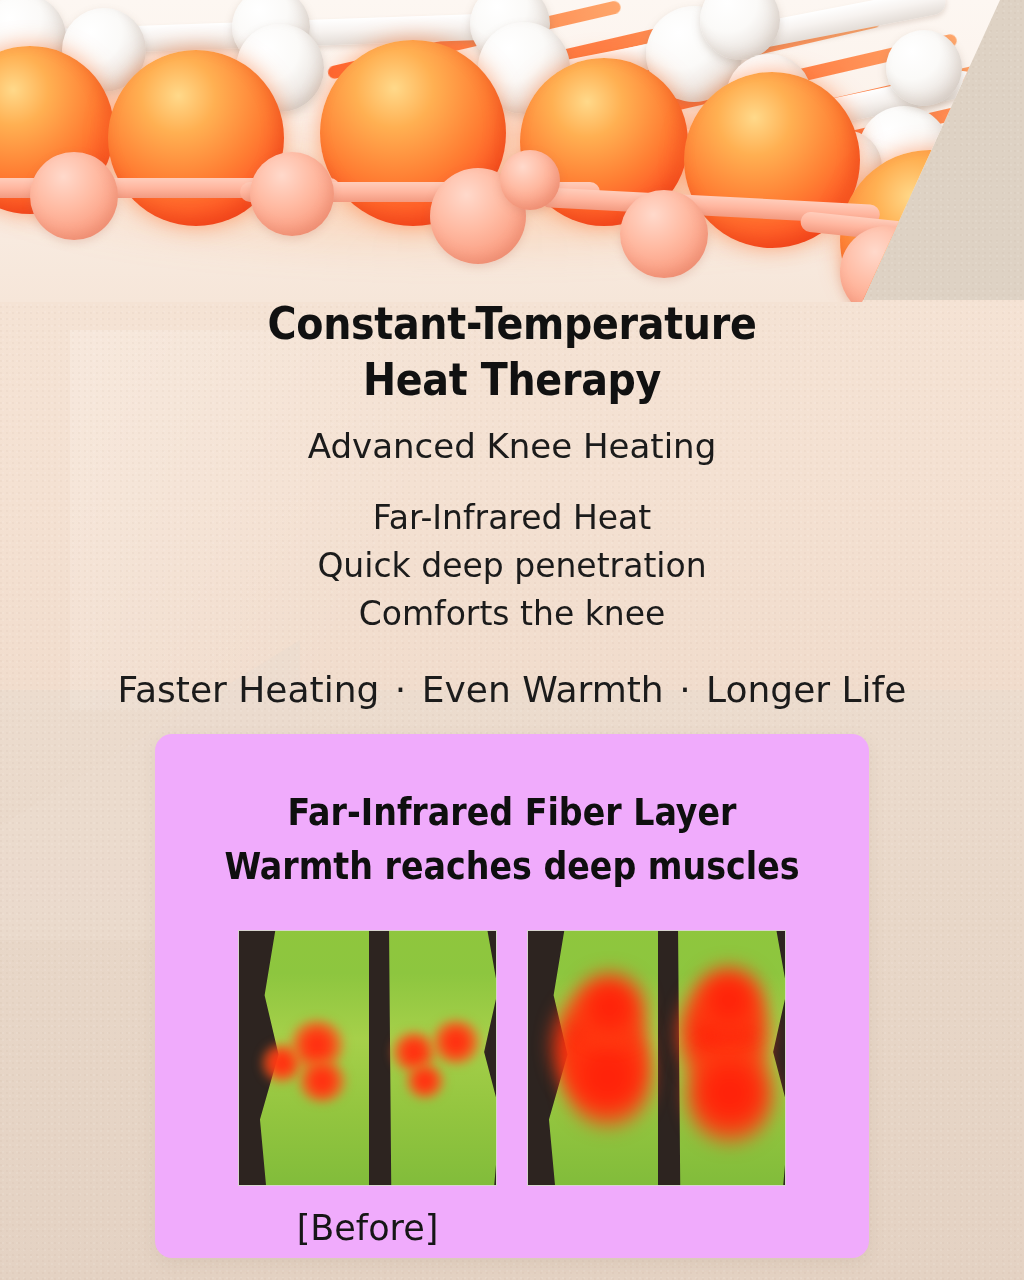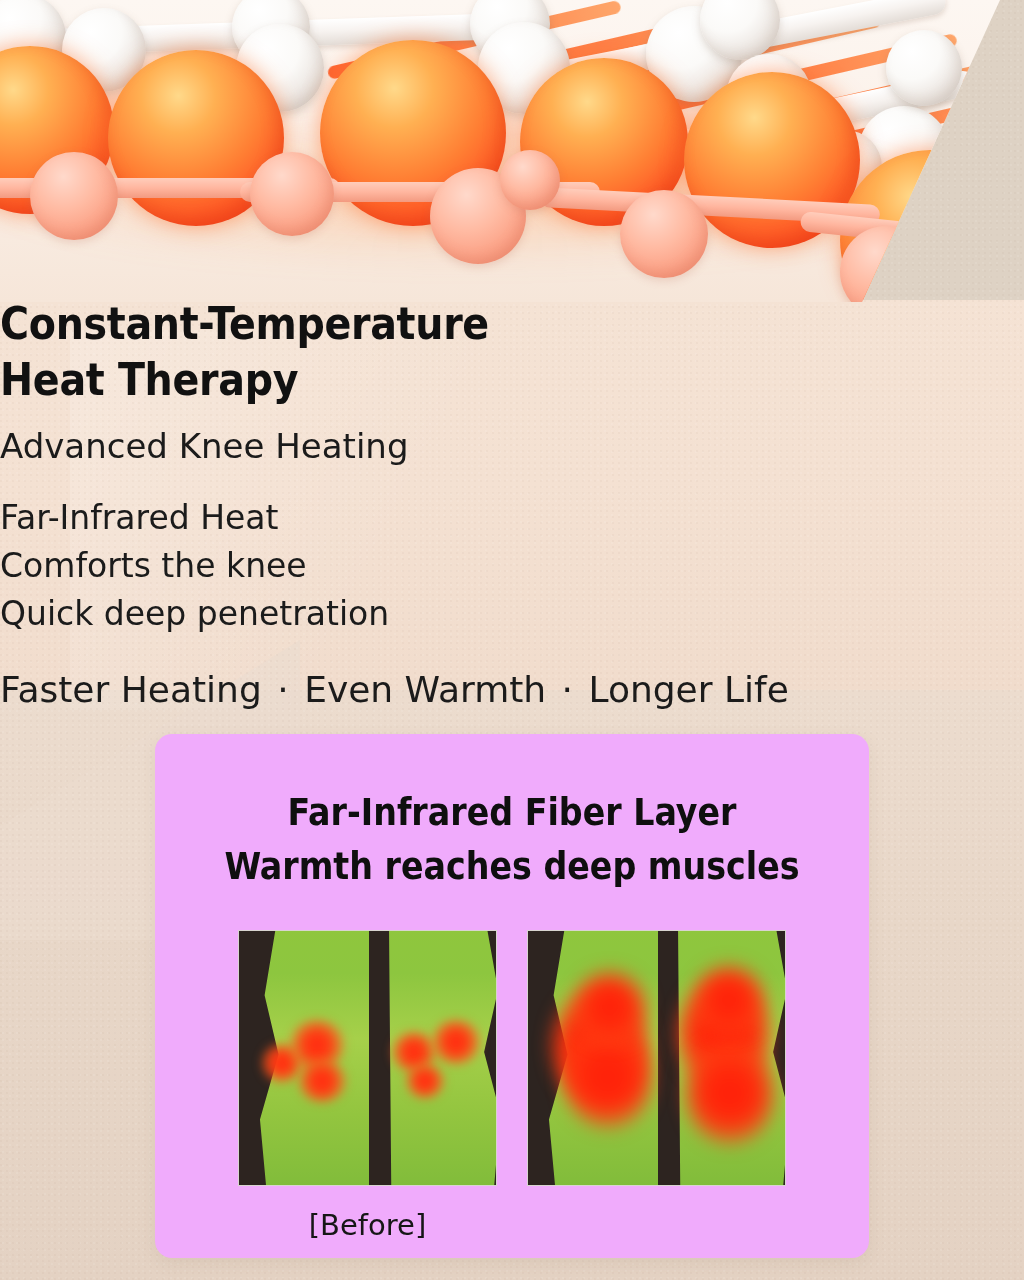--- a/index.html
+++ b/index.html
@@ -83,21 +83,21 @@
     background:linear-gradient(180deg,#ffcdbb 0%,#ffb69f 50%,#f39a80 100%);
   }
   .glowlayer{
     position:absolute;left:-40px;top:120px;width:1020px;height:150px;
     background:radial-gradient(ellipse at 50% 50%,rgba(255,140,60,.30) 0%,rgba(255,140,60,0) 70%);
     filter:blur(12px);pointer-events:none;
   }
 
   
   #copy{
-    position:absolute;left:0;top:296px;width:1024px;text-align:left;
+    position:absolute;left:0;top:296px;width:1024px;text-align:center;
     color:#141414;
   }
   .h1{
     font-size:44px;font-weight:bold;line-height:1.28;letter-spacing:-.3px;
     font-family:"DejaVu Sans Condensed","Liberation Sans Narrow","Liberation Sans",sans-serif;
     color:#111;
   }
   .subtitle{
     margin-top:17px;font-size:34px;font-weight:normal;color:#1b1b1b;
     line-height:1.2;
@@ -137,21 +137,21 @@
   
   .leg-a{left:14px;width:116px;}
   .leg-a .shape{clip-path:polygon(20% 0,100% 0,100% 100%,12% 100%,6% 72%,22% 48%,10% 26%);}
   
   .leg-b{left:150px;width:116px;}
   .leg-b .shape{clip-path:polygon(0 0,84% 0,94% 24%,82% 47%,96% 70%,90% 100%,2% 100%);}
   .hot{position:absolute;border-radius:50%;pointer-events:none;}
   .hot-sm{background:radial-gradient(circle,#ff2a10 0%,#ff3d14 34%,rgba(255,90,25,.55) 62%,rgba(255,140,40,0) 80%);filter:blur(5px);}
   .hot-lg{background:radial-gradient(circle,#ff1e08 0%,#ff2a0c 40%,rgba(255,70,20,.70) 66%,rgba(255,150,50,0) 84%);filter:blur(9px);}
   .caption{
-    margin-top:22px;text-align:center;font-size:29px;color:#161616;
+    margin-top:22px;text-align:center;font-size:35px;color:#161616;
   }
 </style>
 </head>
 <body>
 
 <div id="page">
 
   <div class="bg-base"></div>
   <div class="bg-lower"></div>
   <div class="bg-diag-left"></div>
@@ -212,22 +212,22 @@
   <div id="copy">
     <div class="h1">
       <div>Constant-Temperature</div>
       <div>Heat Therapy</div>
     </div>
 
     <div class="subtitle">Advanced Knee Heating</div>
 
     <div class="bodyblock">
       <div>Far-Infrared Heat</div>
+      <div>Quick deep penetration</div>
       <div>Comforts the knee</div>
-      <div>Quick deep penetration</div>
     </div>
 
     <div class="tagline">
       <span>Faster Heating</span>
       <span class="sep">·</span>
       <span>Even Warmth</span>
       <span class="sep">·</span>
       <span>Longer Life</span>
     </div>
   </div>

